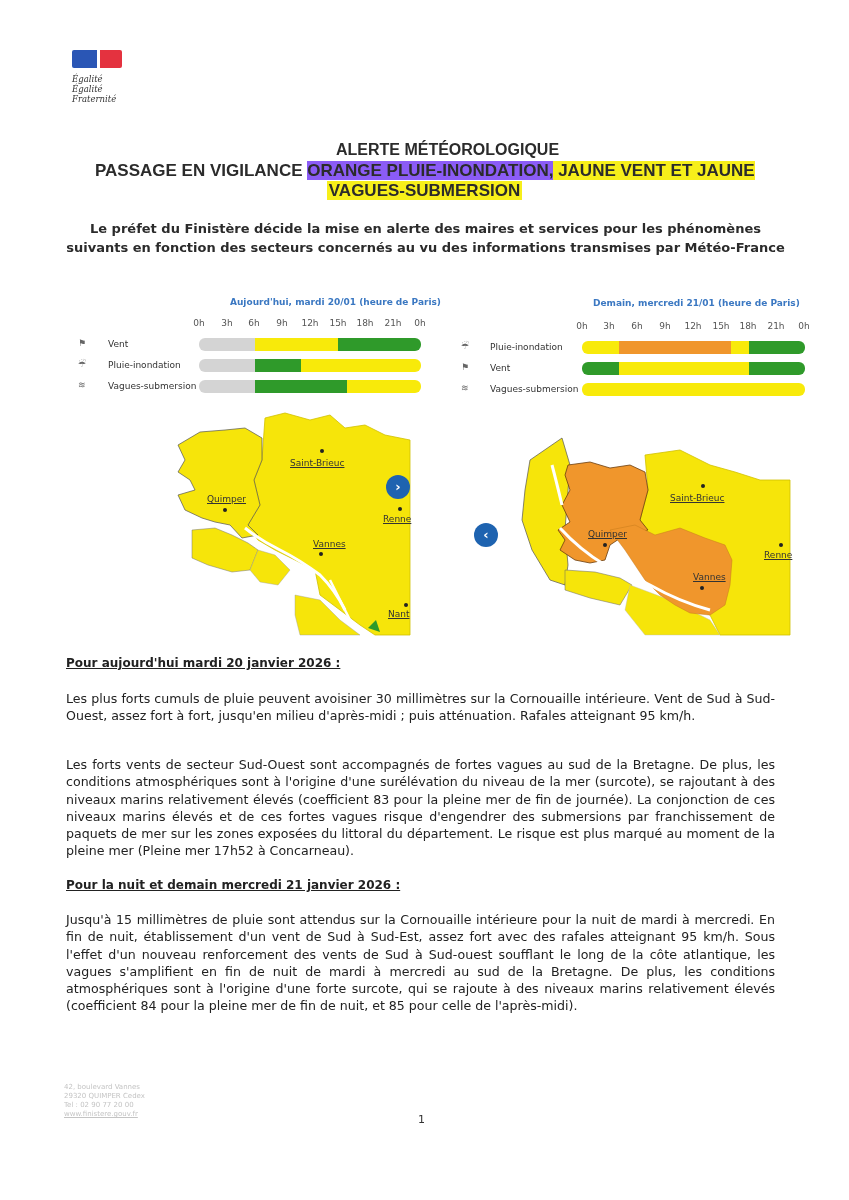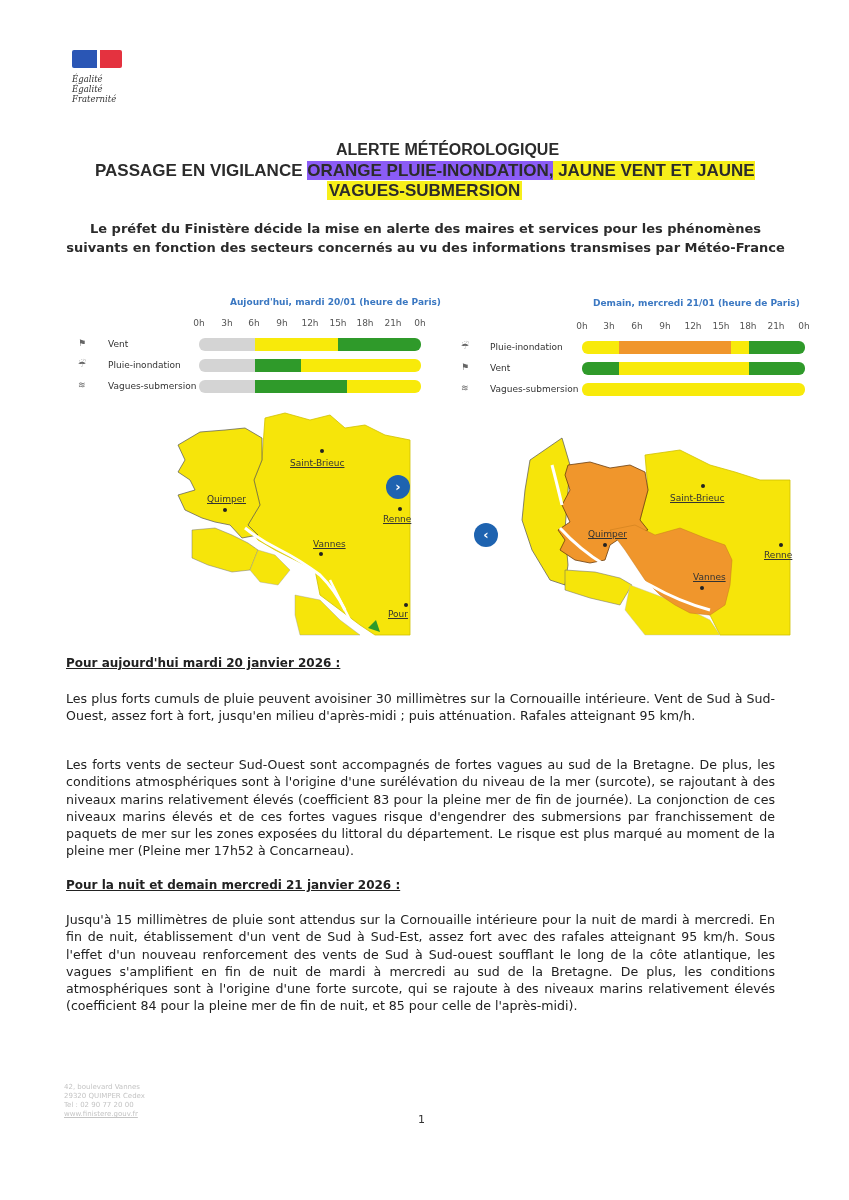--- a/index.html
+++ b/index.html
@@ -173,21 +173,21 @@
   </svg>
   <div class="dot" style="left:150px; top:39px;"></div>
   <div class="city" style="left:120px; top:48px;">Saint-Brieuc</div>
   <div class="city" style="left:37px; top:84px;">Quimper</div>
   <div class="dot" style="left:53px; top:98px;"></div>
   <div class="city" style="left:143px; top:129px;">Vannes</div>
   <div class="dot" style="left:149px; top:142px;"></div>
   <div class="dot" style="left:228px; top:97px;"></div>
   <div class="city" style="left:213px; top:104px;">Renne</div>
   <div class="dot" style="left:234px; top:193px;"></div>
-  <div class="city" style="left:218px; top:199px;">Pour</div>
+  <div class="city" style="left:218px; top:199px;">Nant</div>
   <div class="navbtn" style="left:216px; top:65px;">›</div>
 </div>
 
 <div class="map" style="left:470px; top:410px; width:330px; height:230px;">
   <svg width="330" height="230" viewBox="0 0 330 230">
     <path d="M60,50 L92,28 L100,55 L95,120 L98,155 L95,175 L80,170 L62,140 L52,110 L55,80 Z" fill="#f6e50a" stroke="#555" stroke-width="0.7"></path>
     <path d="M95,160 L125,162 L150,168 L162,175 L150,195 L120,188 L95,180 Z" fill="#f6e50a" stroke="#666" stroke-width="0.5"></path>
     <path d="M175,45 L210,40 L240,55 L265,62 L290,70 L320,70 L320,225 L250,225 L240,205 L215,195 L195,180 L175,165 L178,130 L170,110 L178,80 Z" fill="#f6e50a" stroke="#d1c000" stroke-width="0.8"></path>
     <path d="M160,175 L200,190 L240,210 L250,225 L175,225 L155,200 Z" fill="#f6e50a" stroke="#bbb" stroke-width="0.4"></path>
     <path d="M98,55 L120,52 L140,58 L160,55 L175,62 L178,80 L170,110 L178,120 L155,125 L140,135 L135,150 L120,153 L105,150 L90,140 L95,130 L88,120 L100,112 L92,95 L100,80 L95,65 Z" fill="#f0962c" stroke="#6b3d0e" stroke-width="0.8"></path>

